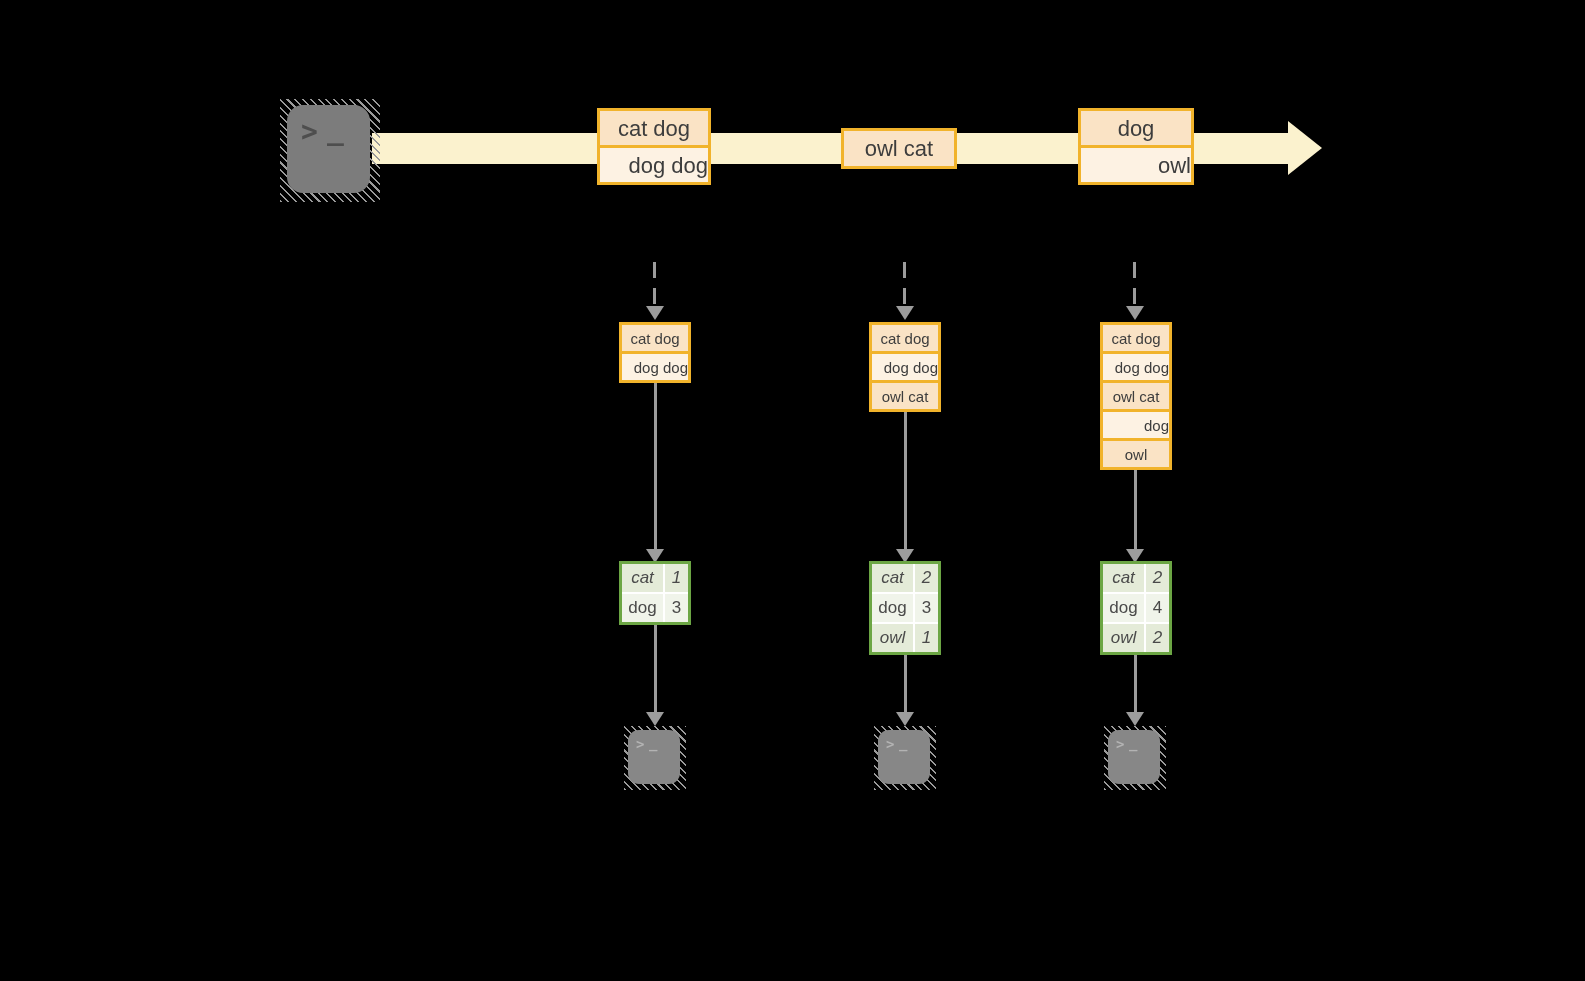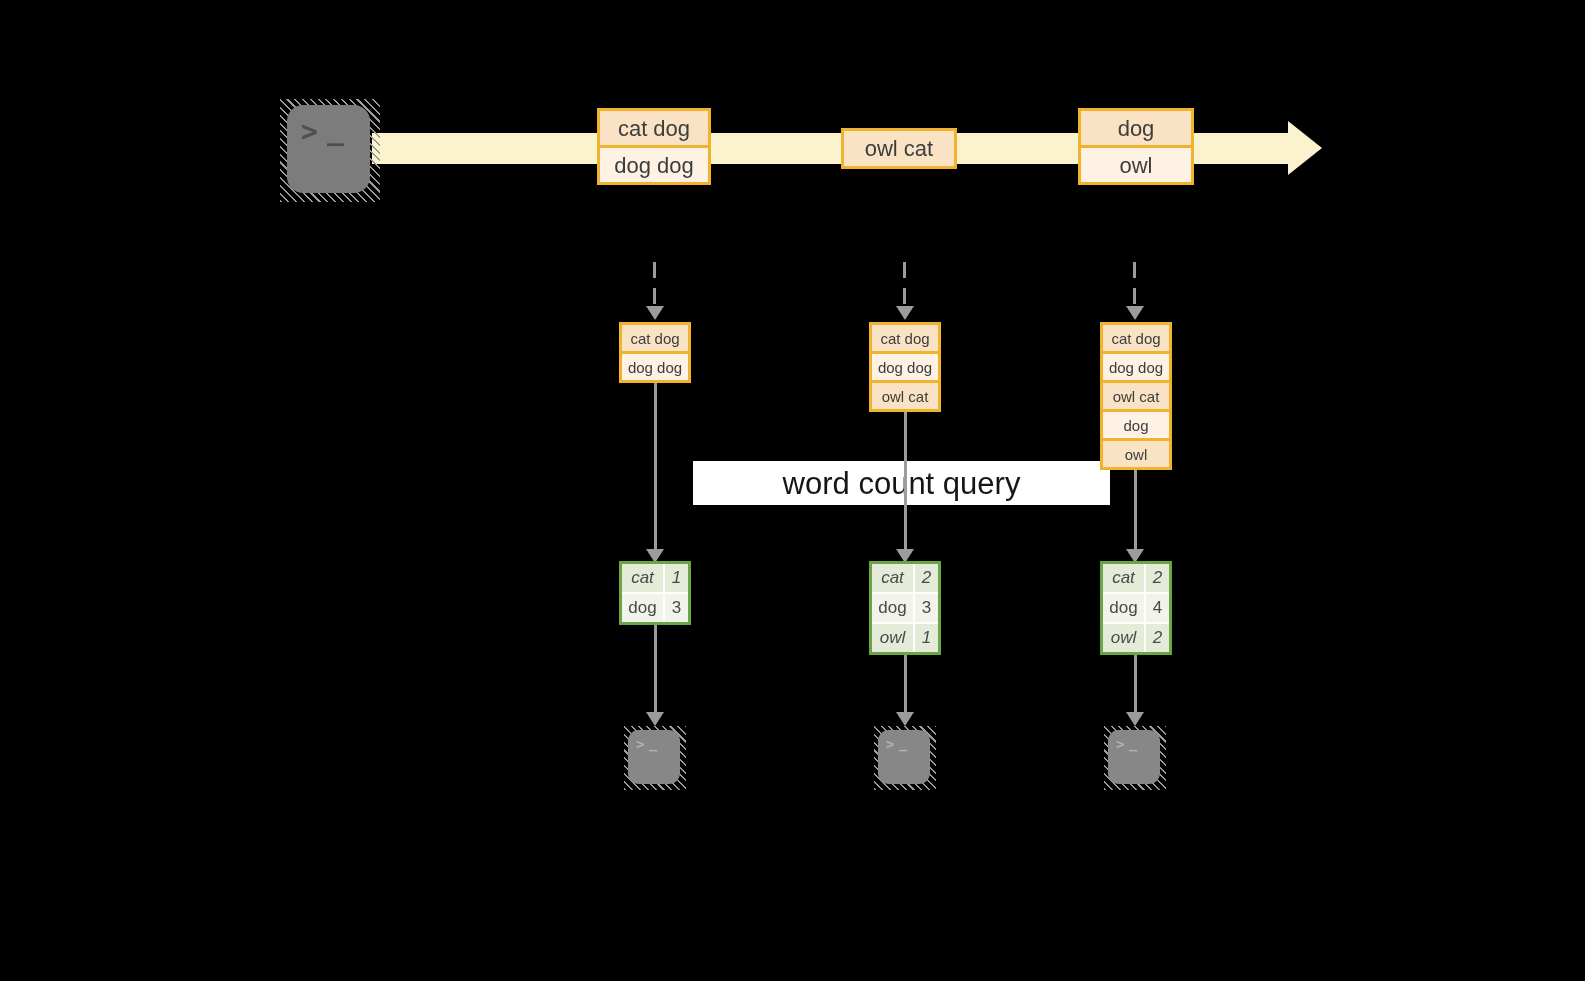--- a/index.html
+++ b/index.html
@@ -22,21 +22,21 @@
              border-left:34px solid var(--stream);}
 
   
   .record{position:absolute;z-index:3;}
   .cell{box-sizing:border-box;border:3px solid var(--orange);margin-top:-3px;
         text-align:center;color:var(--text);overflow:hidden;}
   .cell:first-child{margin-top:0;}
   .cell-lg{height:40px;line-height:35px;font-size:22px;}
   .cell-sm{height:32px;line-height:27px;font-size:15px;}
   .fill-dark{background:var(--cell-dark);}
-  .fill-light{background:var(--cell-light);}
+  .fill-light{background:var(--cell-light);text-align:right;}
 
   
   .vline{position:absolute;width:3px;background:var(--arrow);z-index:2;}
   .vdash{position:absolute;width:3px;z-index:2;
          background:repeating-linear-gradient(to bottom,var(--arrow) 0 16px,transparent 16px 26px);}
   .ahead{position:absolute;width:0;height:0;z-index:2;
          border-left:9px solid transparent;border-right:9px solid transparent;
          border-top:14px solid var(--arrow);}
 
   
@@ -94,21 +94,20 @@
     <div class="cell cell-sm fill-dark">owl cat</div>
   </div>
   <div class="record" style="left:1100px;top:322px;width:72px;">
     <div class="cell cell-sm fill-dark">cat dog</div>
     <div class="cell cell-sm fill-light">dog dog</div>
     <div class="cell cell-sm fill-dark">owl cat</div>
     <div class="cell cell-sm fill-light">dog</div>
     <div class="cell cell-sm fill-dark">owl</div>
   </div>
 
-  <div class="query-band">word count query</div>
 
   <div class="vline" style="left:654px;top:379px;height:170px;"></div>
   <div class="ahead" style="left:646px;top:549px;"></div>
   <div class="vline" style="left:904px;top:412px;height:137px;"></div>
   <div class="ahead" style="left:896px;top:549px;"></div>
   <div class="vline" style="left:1134px;top:470px;height:79px;"></div>
   <div class="ahead" style="left:1126px;top:549px;"></div>
 
   <div class="counts" style="left:619px;top:561px;">
     <div class="ccell gfill-dark">cat</div>

